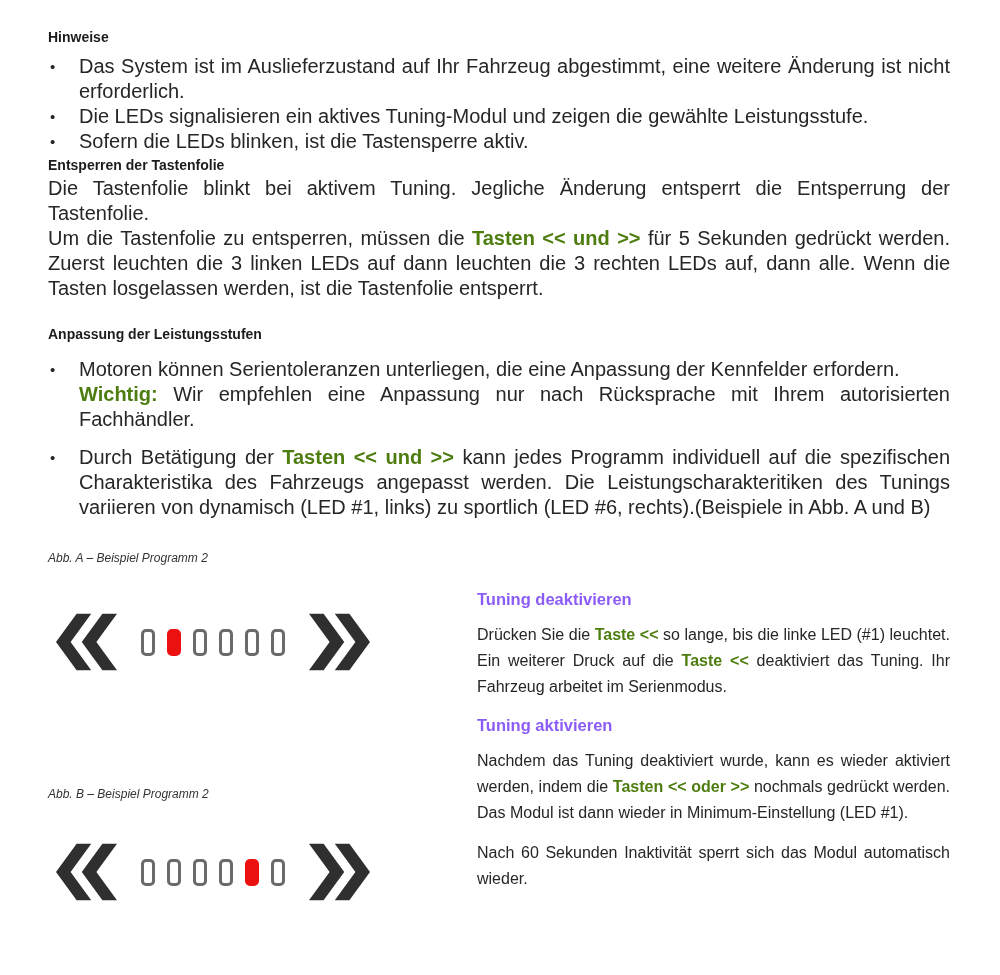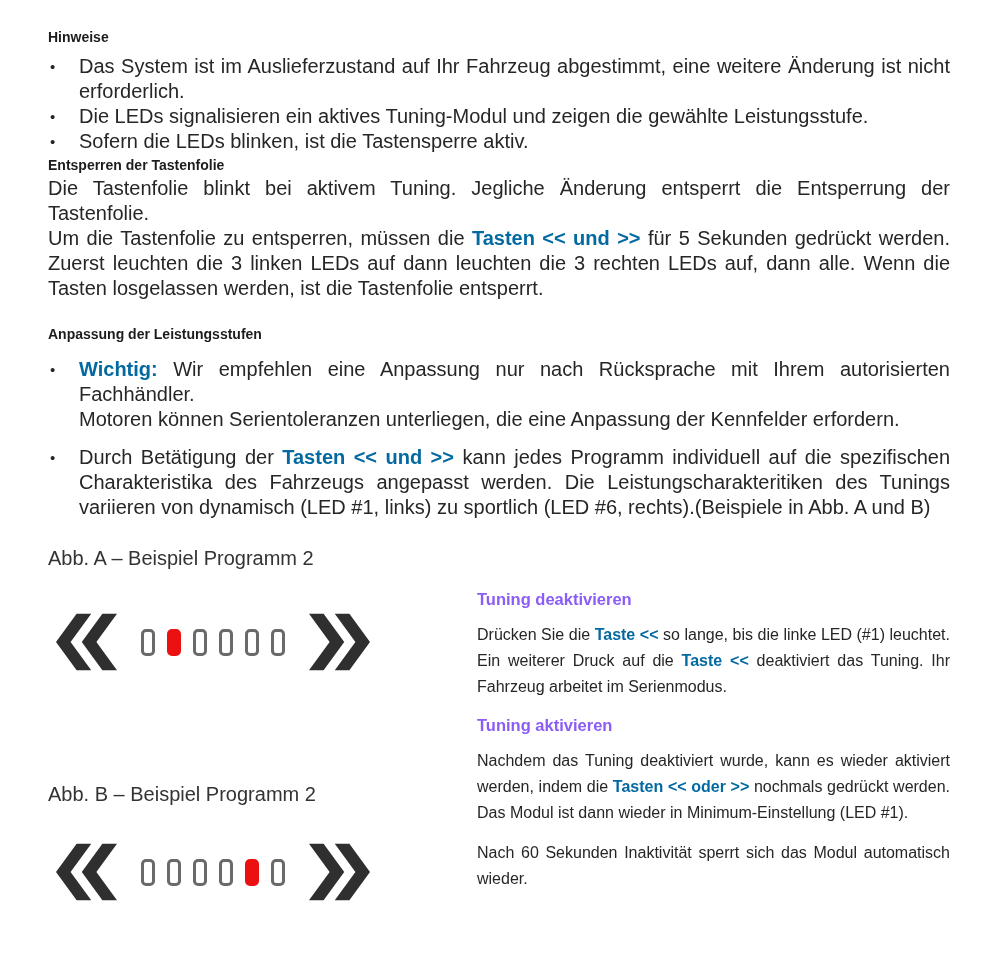--- a/index.html
+++ b/index.html
@@ -32,21 +32,21 @@
   .btext { flex: 1; }
 
   .mt-sec { margin-top: 30px; }
   .mt-par { margin-top: 26px; }
 
   
   .cols { display: flex; margin-top: 26px; }
   .figcol { flex: 0 0 429px; }
   .textcol { flex: 1; margin-top: 42px; }
 
-  .caption { font-size: 20px; line-height: 24px; color: #333333; }
+  .caption { font-size: 12px; line-height: 24px; color: #333333; font-style: italic; }
 
   
   .ledgraphic {
     display: flex; align-items: center;
     margin-left: 8px; height: 68px;
   }
   .chev { width: 61px; height: 66px; flex: 0 0 auto; }
   .chev svg { display: block; width: 61px; height: 66px; }
   .chev polygon { fill: #2f2f2f; }
   .chev.right svg { transform: scaleX(-1); }
@@ -65,21 +65,21 @@
   .textcol h3 {
     font-size: 16.5px; font-weight: bold; color: #8b5cf6;
     margin: 0 0 12px 0; line-height: 22px;
   }
   .textcol p {
     font-size: 16px; line-height: 26px; text-align: justify;
     margin: 0 0 14px 0;
   }
   .textcol h3.h2nd { }
 
-  b { color: #0369a1; }
+  b { color: #4d7c0f; }
 </style>
 </head>
 <body>
 
 <div class="page">
 
   <h2 class="sec">Hinweise</h2>
   <div class="bullets">
     <div class="bullet-row">
       <span class="bullet-dot">•</span>
@@ -97,22 +97,22 @@
 
   <h2 class="sec mt-sec">Entsperren der Tastenfolie</h2>
   <p class="body mt-par">Die Tastenfolie blinkt bei aktivem Tuning. Jegliche Änderung entsperrt die Entsperrung der Tastenfolie.</p>
   <p class="body"><span>Um die Tastenfolie zu entsperren, müssen die </span><b>Tasten &lt;&lt; und &gt;&gt;</b><span> für 5 Sekunden gedrückt werden. Zuerst leuchten die 3 linken LEDs auf dann leuchten die 3 rechten LEDs auf, dann alle. Wenn die Tasten losgelassen werden, ist die Tastenfolie entsperrt.</span></p>
 
   <h2 class="sec" style="margin-top:22px;">Anpassung der Leistungsstufen</h2>
   <div class="bullets" style="margin-top:12px;">
     <div class="bullet-row">
       <span class="bullet-dot">•</span>
       <div class="btext">
+        <div>Motoren können Serientoleranzen unterliegen, die eine Anpassung der Kennfelder erfordern.</div>
         <div><b>Wichtig:</b><span> Wir empfehlen eine Anpassung nur nach Rücksprache mit Ihrem autorisierten Fachhändler.</span></div>
-        <div>Motoren können Serientoleranzen unterliegen, die eine Anpassung der Kennfelder erfordern.</div>
       </div>
     </div>
     <div class="bullet-row" style="margin-top:13px;">
       <span class="bullet-dot">•</span>
       <div class="btext"><span>Durch Betätigung der </span><b>Tasten &lt;&lt; und &gt;&gt;</b><span> kann jedes Programm individuell auf die spezifischen Charakteristika des Fahrzeugs angepasst werden. Die Leistungscharakteritiken des Tunings variieren von dynamisch (LED #1, links) zu sportlich (LED #6, rechts).(Beispiele in Abb. A und B)</span></div>
     </div>
   </div>
 
   <div class="cols">
 

